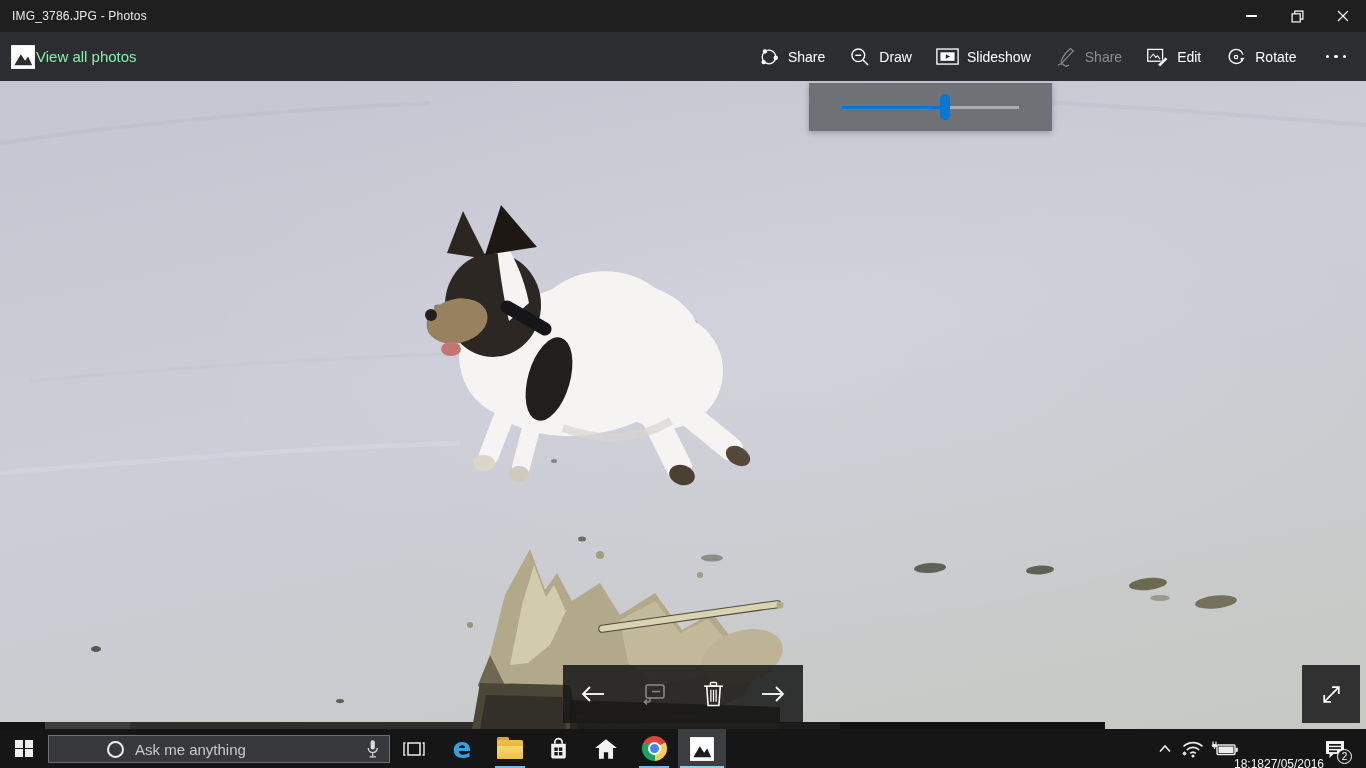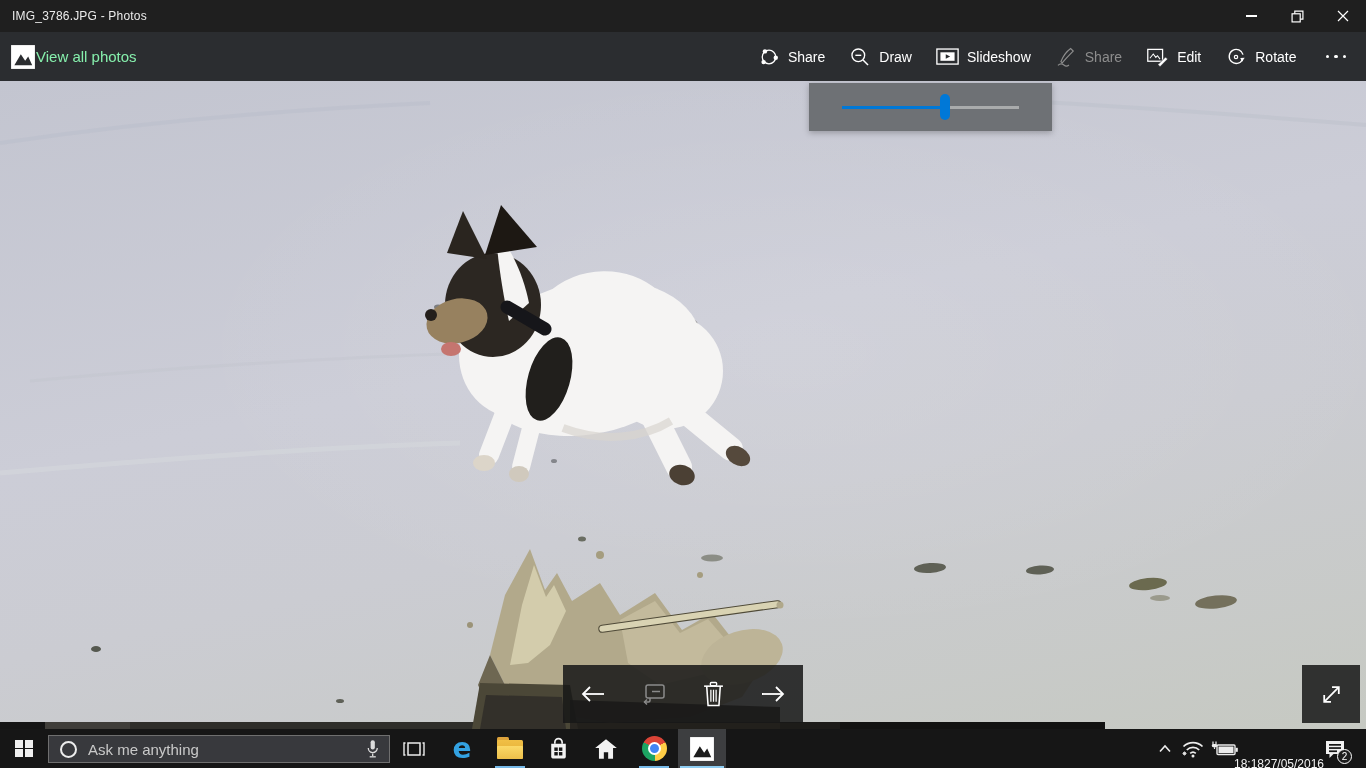--- a/index.html
+++ b/index.html
@@ -44,21 +44,21 @@
   .nav-bar { position:absolute; left:563px; bottom:6px; width:240px; height:58px; background:rgba(23,23,23,.86); display:flex; align-items:center; justify-content:space-around; z-index:40; }
   .nav-btn { width:42px; height:42px; display:flex; align-items:center; justify-content:center; color:#fff; }
   .nav-btn.disabled { color:#8a8a8a; }
   .fullscreen-btn { position:absolute; right:6px; bottom:6px; width:58px; height:58px; background:rgba(23,23,23,.86); display:flex; align-items:center; justify-content:center; color:#fff; z-index:40; }
 
   
   .taskbar { position:absolute; bottom:0; left:0; right:0; height:39px; background:var(--taskbar); display:flex; align-items:stretch; z-index:60; }
   .start-btn { width:48px; display:flex; align-items:center; justify-content:center; }
   .winflag { display:grid; grid-template-columns:8px 8px; grid-template-rows:8px 8px; gap:1.5px; }
   .winflag i { background:#f0f0f0; }
-  .search-box { width:342px; margin:6px 0 5px 0; background:#38393d; border:1px solid #6f6f6f; display:flex; align-items:center; }
+  .search-box { width:342px; margin:6px 0 5px 0; background:#38393d; border:1px solid #6f6f6f; display:flex; align-items:center;padding-left:47px; }
   .cortana-ring { width:17px; height:17px; border:2.5px solid #ededed; border-radius:50%; margin-left:11px; flex:none; }
   .search-text { margin-left:11px; color:#c9c9c9; font-size:15px; white-space:nowrap; }
   .mic { margin-left:auto; margin-right:9px; display:flex; }
   .tb-btn { width:48px; display:flex; align-items:center; justify-content:center; position:relative; }
   .tb-btn.active { background:var(--taskbarActive); }
   .underline { position:absolute; bottom:0; left:9px; right:9px; height:2px; background:var(--underline); }
   .tb-btn.active .underline { left:2px; right:2px; background:#8ecdf2; }
   .edge-e { font-family:"DejaVu Sans", sans-serif; font-weight:700; font-size:28px; color:#33a2e2; line-height:26px; }
   .folder { width:26px; height:19px; position:relative; margin-top:2px; }
   .folder .back { position:absolute; left:0; top:-3px; width:12px; height:6px; background:#dda33c; border-radius:1.5px 1.5px 0 0; }

